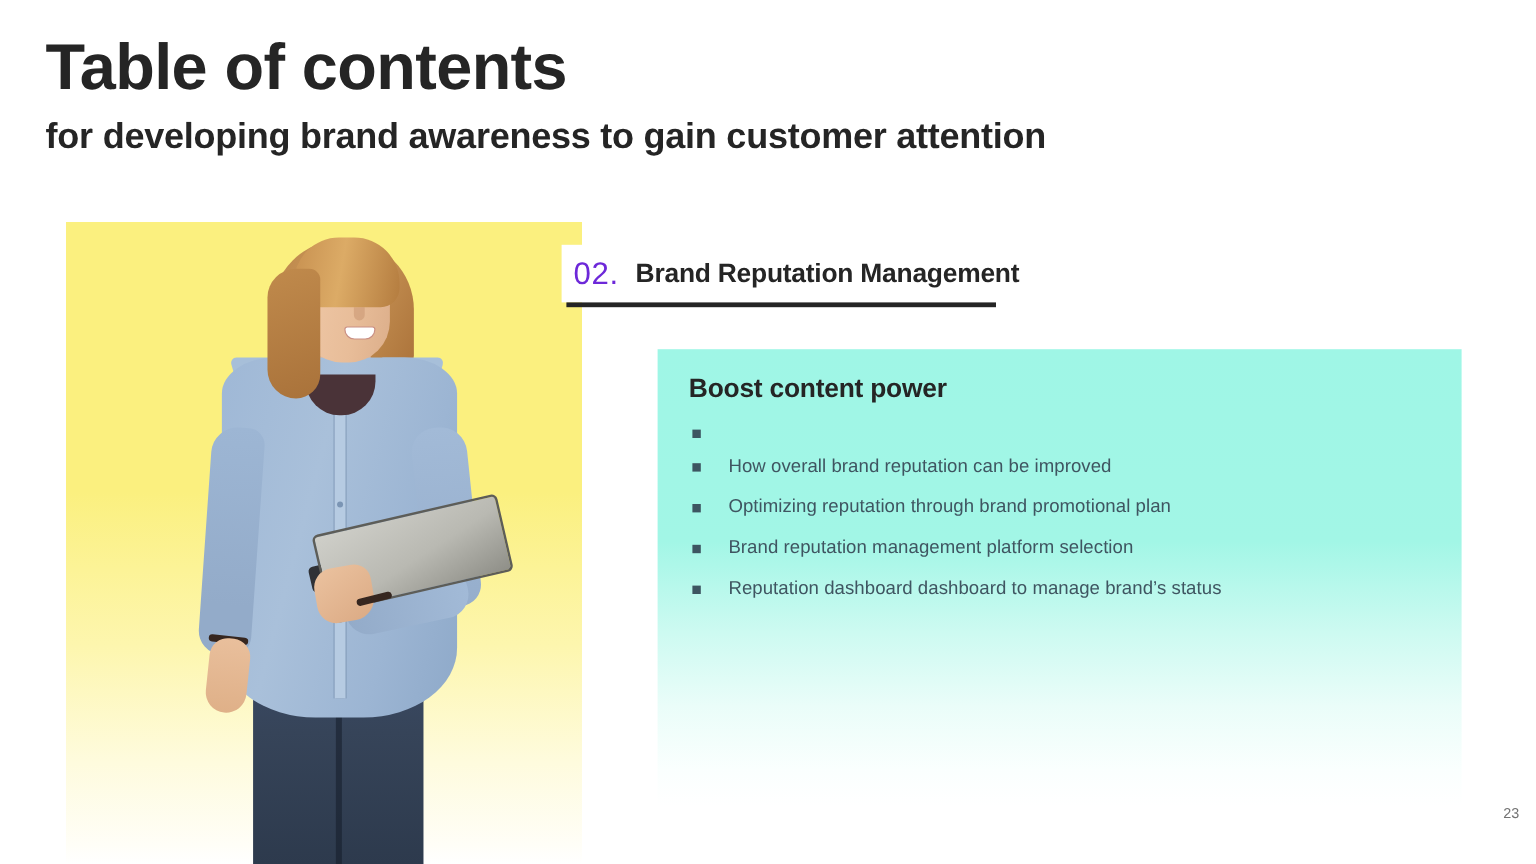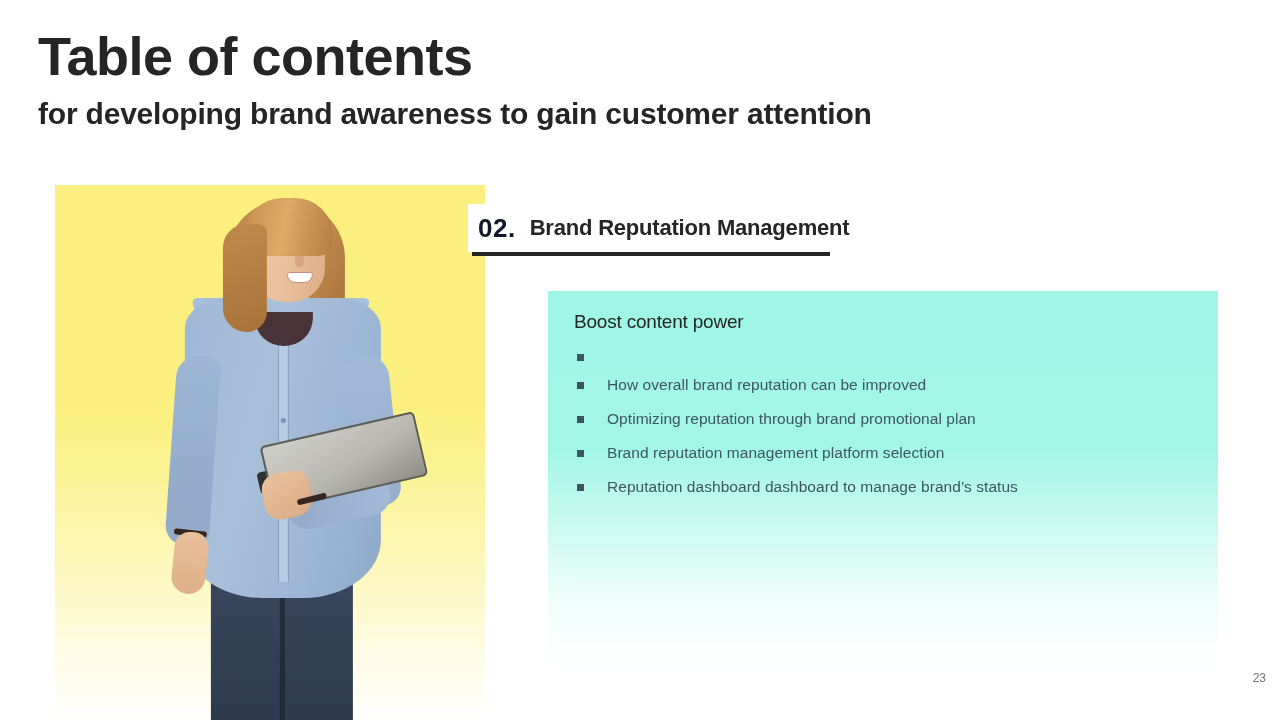--- a/index.html
+++ b/index.html
@@ -346,23 +346,23 @@
     height: 48px;
     background: #ffffff;
     padding: 0 14px 0 10px;
     display: flex;
     align-items: center;
     z-index: 6;
   }
   .section-number {
     font-family: "Liberation Sans", sans-serif;
     font-size: 26px;
-    font-weight: bold;
+    font-weight: normal;
     letter-spacing: 0.5px;
-    color: #0f172a;
+    color: #6d28d9;
   }
   .section-title {
     font-family: "Liberation Sans", sans-serif;
     font-size: 22px;
     font-weight: bold;
     letter-spacing: -0.2px;
     color: #252525;
     margin-left: 14px;
     white-space: nowrap;
   }
@@ -388,22 +388,22 @@
                 #a2f6e6 42%,
                 #cdfaf1 62%,
                 #eafdf9 78%,
                 #fafffe 92%,
                 #ffffff 100%);
     padding: 20px 26px 0 26px;
   }
 
   .card-heading {
     font-family: "Liberation Sans", sans-serif;
-    font-size: 19px;
-    font-weight: normal;
+    font-size: 22px;
+    font-weight: bold;
     letter-spacing: -0.2px;
     color: #252525;
     margin-bottom: 14px;
   }
 
   .bullet-list { list-style: none; }
 
   .bullet-item {
     display: flex;
     align-items: flex-start;

